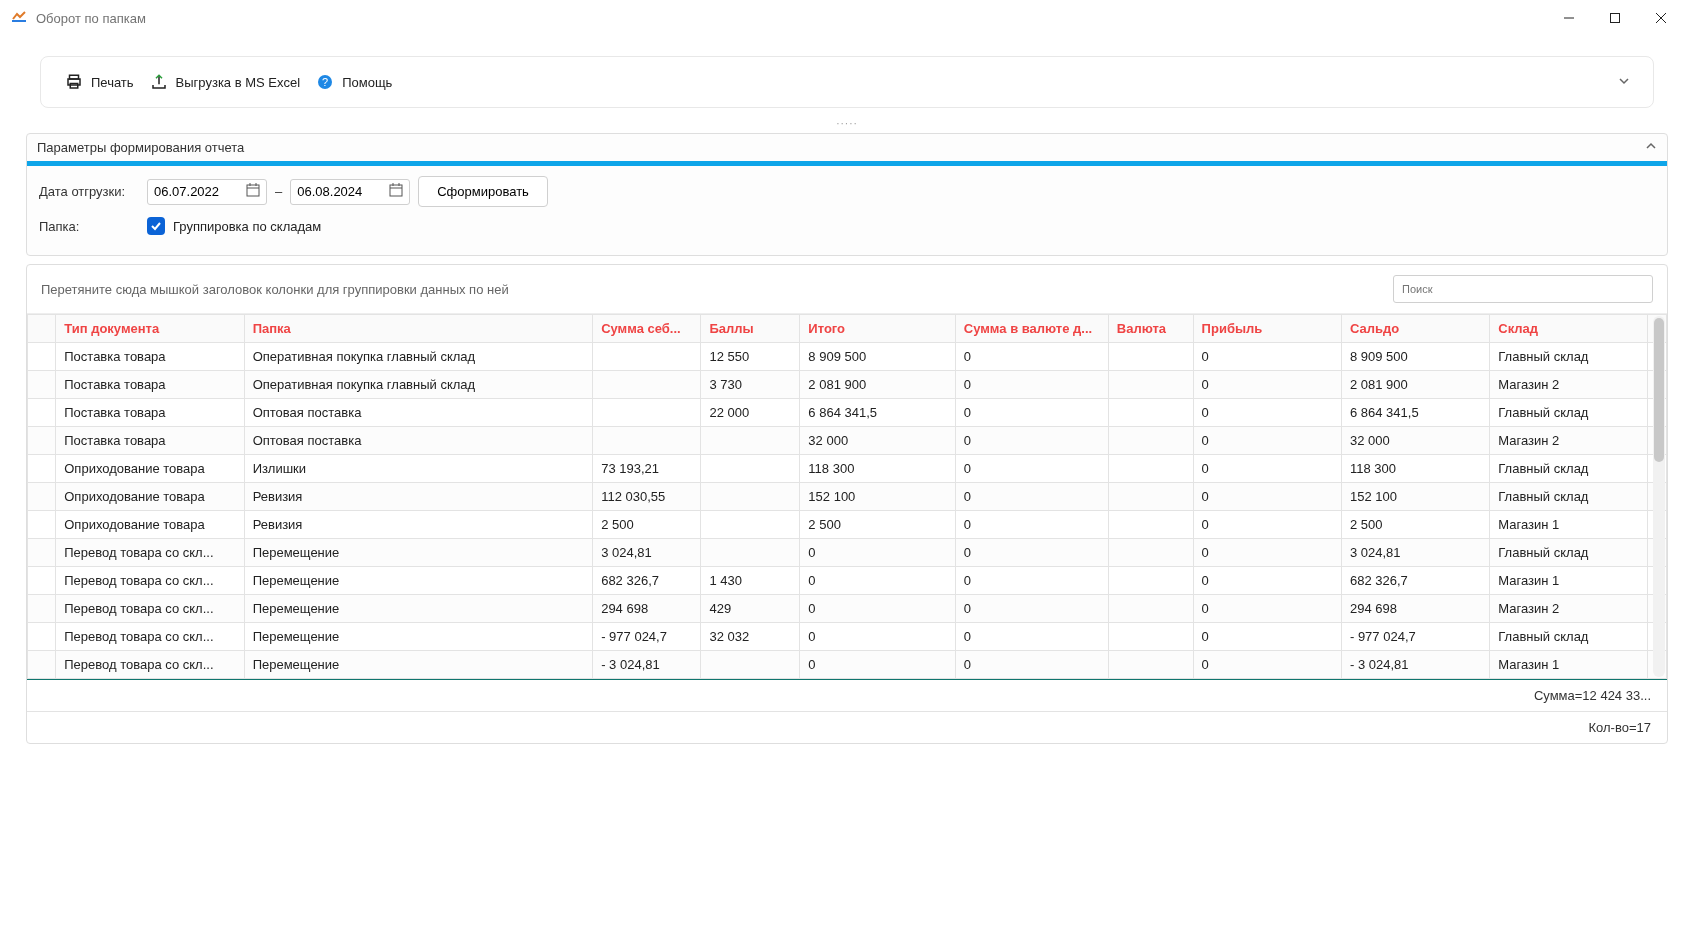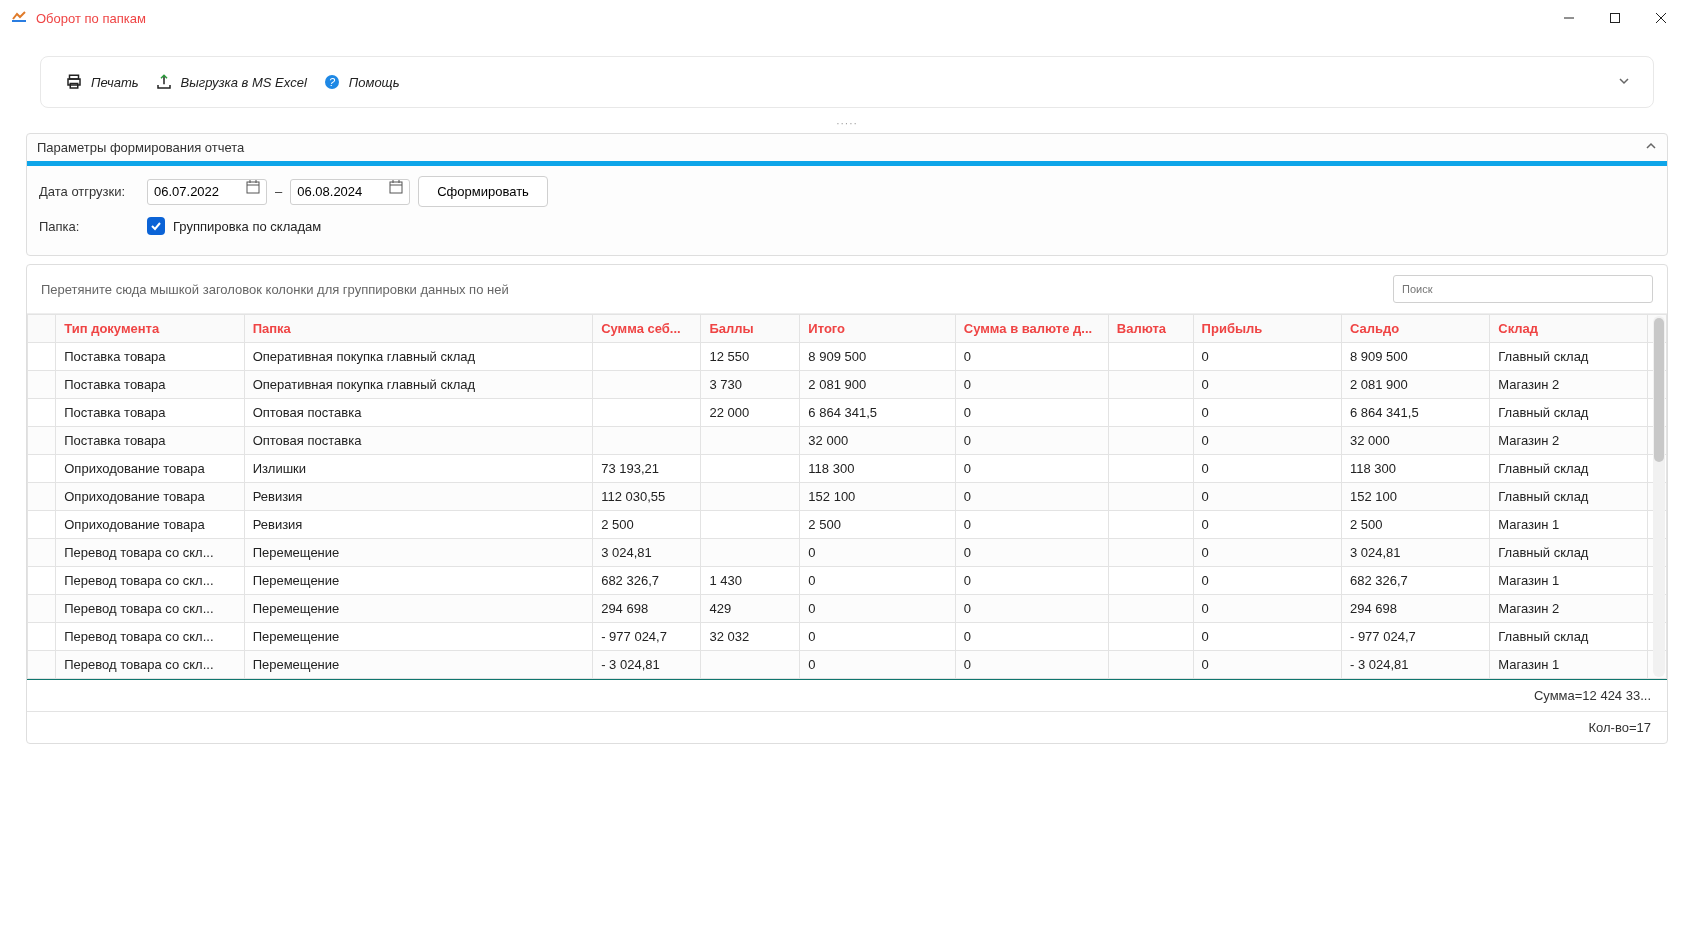--- a/index.html
+++ b/index.html
@@ -1,39 +1,39 @@
 <!DOCTYPE html>
 <html><head>
 <meta charset="utf-8">
 <style>
 * { box-sizing: border-box; margin: 0; padding: 0; }
 body { font-family: 'Segoe UI', Tahoma, sans-serif; font-size: 13px; background: #ffffff; color: #222; }
 
 .titlebar { display: flex; align-items: center; height: 36px; padding: 0 10px; }
 .titlebar .app-icon { width: 18px; height: 18px; margin-right: 8px; display:flex; align-items:center; justify-content:center; }
-.titlebar .title { font-size: 13px; color: #ef4444; }
+.titlebar .title { font-size: 13px; color: #737373; }
 .window-controls { margin-left: auto; display: flex; }
 .window-controls .btn { width: 46px; height: 30px; display: flex; align-items: center; justify-content: center; color: #222; }
 
 .shell { padding: 10px 18px 18px 18px; }
 
-.toolbar-card { background: #fff; border: 1px solid #e8e8e8; border-radius: 8px; padding: 10px 16px; display: flex; align-items: center; margin: 10px 22px 10px 22px; box-shadow: 0 0 0 rgba(0,0,0,0); font-style: italic; }
+.toolbar-card { background: #fff; border: 1px solid #e8e8e8; border-radius: 8px; padding: 10px 16px; display: flex; align-items: center; margin: 10px 22px 10px 22px; box-shadow: 0 0 0 rgba(0,0,0,0); }
 .tool-btn { display: inline-flex; align-items: center; gap: 8px; padding: 6px 8px; border-radius: 4px; cursor: pointer; }
 .tool-icon { width: 18px; height: 18px; display:flex; align-items:center; justify-content:center; }
 .toolbar-expand { margin-left: auto; color: #666; padding: 6px; cursor: pointer; }
 
 .splitter-dots { text-align: center; color: #999; font-size: 10px; letter-spacing: 1px; user-select:none; }
 
 .params-panel { border: 1px solid #dedede; border-radius: 4px; margin: 4px 8px 8px 8px; background:#fdfdfd; }
 .params-header { display: flex; align-items: center; padding: 6px 10px; border-bottom: 5px solid #0ea5e9; font-size: 13px; color: #333; }
 .params-header .collapse { margin-left: auto; color: #777; cursor: pointer; font-size: 12px; }
 .params-body { padding: 10px 12px; }
 .param-row { display: flex; align-items: center; gap: 8px; margin-bottom: 10px; }
 .param-label { width: 100px; color: #333; }
-.date-input { display: inline-flex; border: 1px solid #d0d0d0; border-radius: 3px; padding: 0 6px; height: 26px; width: 120px; background:#fff; }
+.date-input { display: inline-flex; align-items: center; border: 1px solid #d0d0d0; border-radius: 3px; padding: 0 6px; height: 26px; width: 120px; background:#fff; }
 .date-input input { border: none; outline: none; width: 80px; font-size: 13px; background:transparent; }
 .date-input .cal { color: #555; font-size: 13px; margin-left: auto; }
 .dash { color: #333; }
 .form-btn { height: 31px; padding: 0 18px; border: 1px solid #d0d0d0; border-radius: 4px; background: #fff; cursor: pointer; font-size: 13px; }
 .checkbox { width: 18px; height: 18px; border-radius: 4px; background: #0b63d6; display:flex; align-items:center; justify-content:center; cursor:pointer; }
 .checkbox svg { stroke: #fff; }
 
 .grid-wrap { border: 1px solid #dedede; border-radius: 4px; margin: 8px; background:#fff; }
 .grid-toolbar { display: flex; align-items: center; padding: 10px 14px; border-bottom: 1px solid #eee; color: #666; font-size: 13px; }
 .search-input { margin-left: auto; height: 28px; width: 260px; border: 1px solid #d0d0d0; border-radius: 3px; padding: 0 8px; font-size: 11px; }

